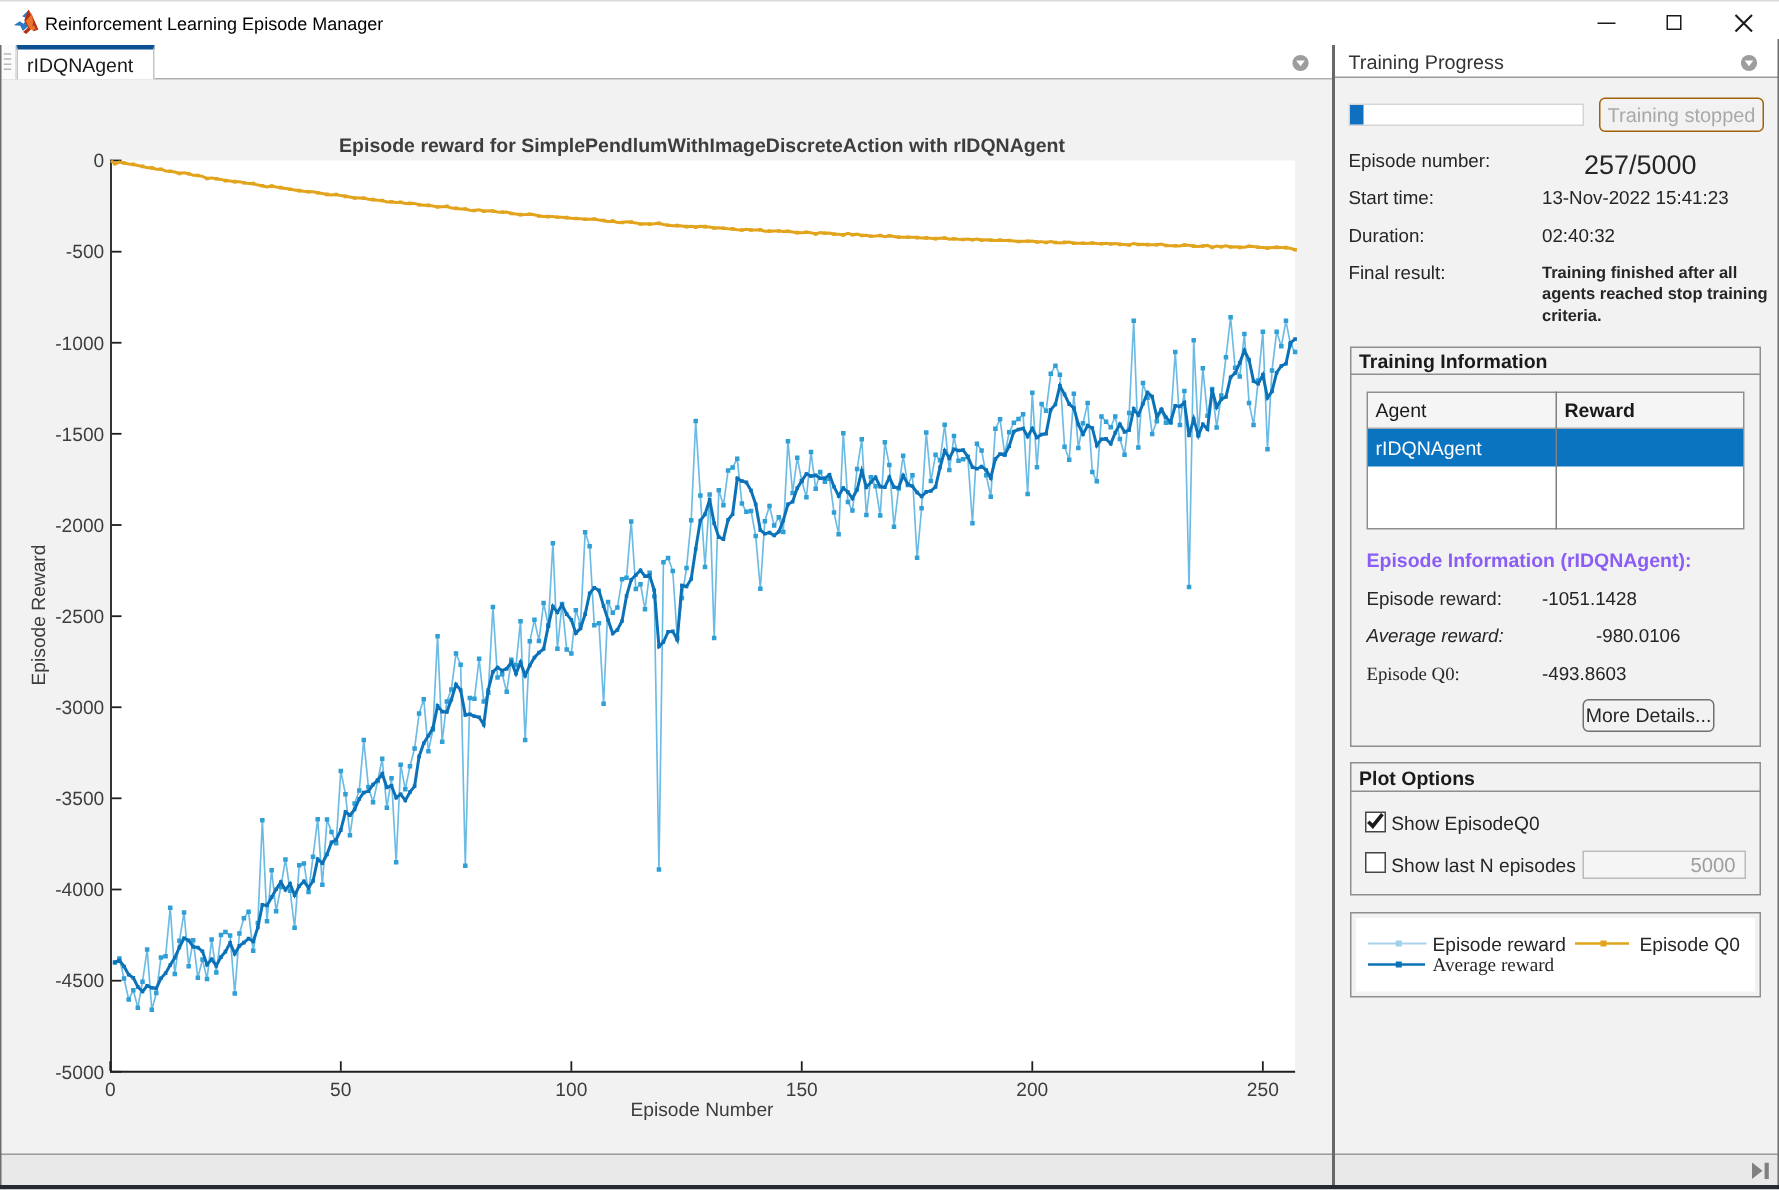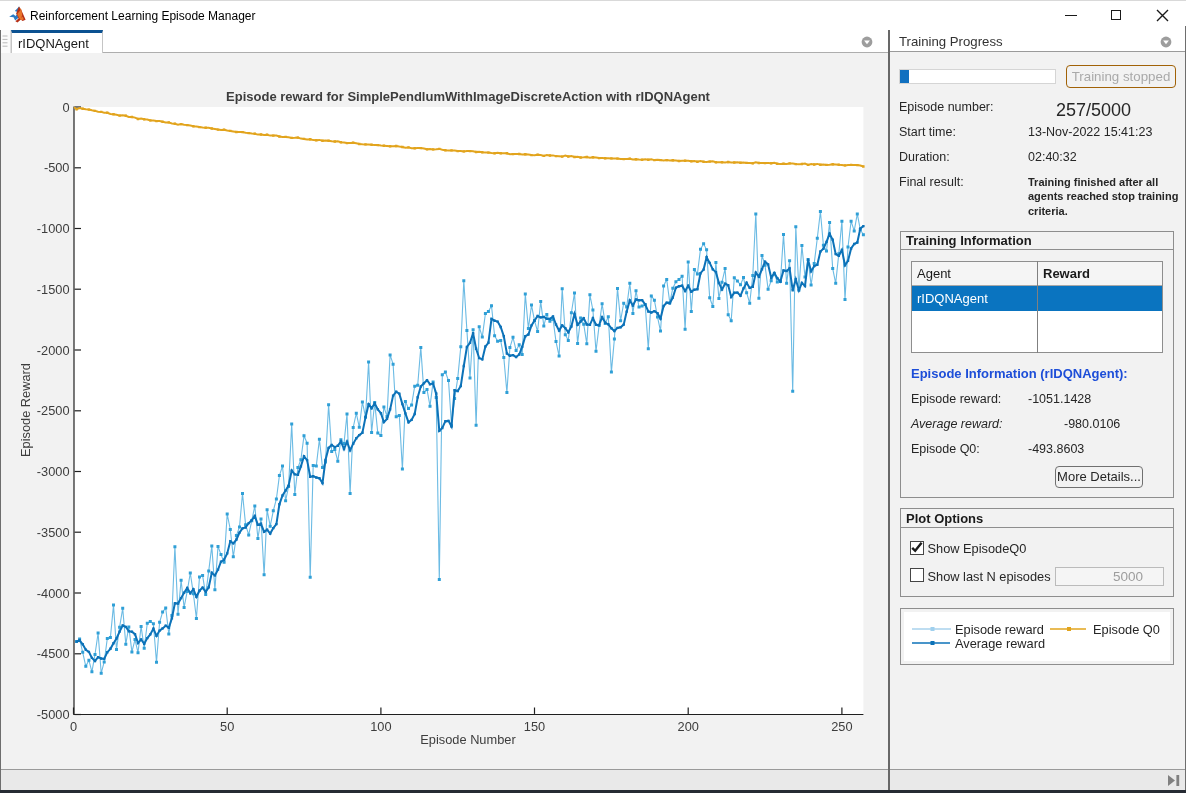--- a/index.html
+++ b/index.html
@@ -131,53 +131,53 @@
 
 <div class="abs" style="left:911px;top:261px;width:252px;height:92px;background:#fff;border:1px solid #8e8e8e;"></div>
 <div class="abs" style="left:912px;top:262px;width:250px;height:24px;background:#f5f5f5;border-bottom:1px solid #a8a8a8;"></div>
 <div class="abs" style="left:917px;top:266px;font-size:13px;font-weight:normal;color:#1a1a1a;">Agent</div>
 <div class="abs" style="left:1043px;top:266px;font-size:13px;font-weight:bold;color:#1a1a1a;">Reward</div>
 <div class="abs" style="left:912px;top:286px;width:250px;height:25px;background:#0a74c0;"></div>
 <div class="abs" style="left:917px;top:291px;font-size:13px;color:#fff;">rIDQNAgent</div>
 <div class="abs" style="left:1043px;top:291px;font-size:13px;color:#fff;margin-top:28px;">Training finished</div>
 <div class="abs" style="left:1036.5px;top:261px;width:1px;height:92px;background:#808080;"></div>
 
-<div class="abs" style="left:911px;top:366px;font-size:13px;font-weight:bold;color:#1d4ed8;">Episode Information (rIDQNAgent):</div>
+<div class="abs" style="left:911px;top:366px;font-size:13px;font-weight:bold;color:#8b5cf6;">Episode Information (rIDQNAgent):</div>
 <div class="abs" style="left:911px;top:392px;font-size:12.5px;">Episode reward:</div>
 <div class="abs" style="left:1028px;top:392px;font-size:12.5px;">-1051.1428</div>
 <div class="abs" style="left:911px;top:417px;font-size:12.5px;font-style:italic;">Average reward:</div>
 <div class="abs" style="left:1064px;top:417px;font-size:12.5px;">-980.0106</div>
-<div class="abs" style="left:911px;top:442px;font-size:12.5px;">Episode Q0:</div>
+<div class="abs" style="left:911px;top:442px;font-size:12.5px;font-family:Liberation Serif, serif;">Episode Q0:</div>
 <div class="abs" style="left:1028px;top:442px;font-size:12.5px;">-493.8603</div>
 <div class="abs" style="left:1055px;top:466px;width:88px;height:22px;border:1px solid #707070;border-radius:4px;background:#f2f2f2;font-size:13px;color:#262626;text-align:center;line-height:20px;">More Details...</div>
 
 <div class="abs" style="left:900px;top:508px;width:274px;height:89px;border:1px solid #8e8e8e;"></div>
 <div class="abs" style="left:900px;top:508px;width:274px;height:20px;border-bottom:1px solid #8e8e8e;"></div>
 <div class="abs" style="left:906px;top:511px;font-size:13px;font-weight:bold;color:#1a1a1a;">Plot Options</div>
 <div class="abs" style="left:910px;top:541px;width:14px;height:14px;border:1.8px solid #454545;background:#fff;"></div>
 <svg class="abs" style="left:910px;top:541px;" width="14" height="14" viewBox="0 0 14 14">
     <path d="M2.2 6.8 L5.2 9.8 L11.6 1.8" stroke="#1c1c1c" stroke-width="2.4" fill="none"></path>
   </svg>
 <div class="abs" style="left:927.5px;top:541px;font-size:12.8px;">Show EpisodeQ0</div>
 <div class="abs" style="left:910px;top:567.5px;width:14px;height:14px;border:1.8px solid #454545;background:#fff;"></div>
 <div class="abs" style="left:927.5px;top:569px;font-size:12.8px;">Show last N episodes</div>
-<div class="abs" style="left:1055px;top:567px;width:109px;height:19px;border:1px solid #bbb;background:#f5f5f5;font-size:13.5px;color:#9d9d9d;text-align:right;line-height:17px;padding-right:20px;">5000</div>
+<div class="abs" style="left:1055px;top:567px;width:109px;height:19px;border:1px solid #bbb;background:#f5f5f5;font-size:13.5px;color:#9d9d9d;text-align:right;line-height:17px;padding-right:6px;">5000</div>
 
 <div class="abs" style="left:900px;top:608px;width:274px;height:57px;border:1px solid #8e8e8e;background:#f2f2f2;"></div>
 <div class="abs" style="left:904px;top:612px;width:266px;height:49px;background:#fff;"></div>
 <svg class="abs" style="left:904px;top:612px;" width="266" height="49" viewBox="0 0 266 49">
   <line x1="8" y1="17" x2="47" y2="17" stroke="#a9d2ec" stroke-width="1.4"></line>
   <rect x="26.5" y="15" width="4" height="4" fill="#9fd0ee"></rect>
   <line x1="8" y1="31" x2="46" y2="31" stroke="#0c72b8" stroke-width="1.7"></line>
   <rect x="26.5" y="29" width="4" height="4" fill="#0c72b8"></rect>
   <line x1="146" y1="17" x2="182" y2="17" stroke="#e2a41d" stroke-width="1.7"></line>
   <rect x="163" y="15" width="4" height="4" fill="#e2a41d"></rect>
 </svg>
 <div class="abs" style="left:955px;top:622px;font-size:12.8px;">Episode reward</div>
-<div class="abs" style="left:955px;top:636px;font-size:12.8px;">Average reward</div>
+<div class="abs" style="left:955px;top:636px;font-size:12.8px;font-family:Liberation Serif, serif;">Average reward</div>
 <div class="abs" style="left:1093px;top:622px;font-size:12.8px;">Episode Q0</div>
 
 <div class="abs" style="left:890px;top:769px;width:296px;height:21px;background:#e9e9e9;border-top:1px solid #9a9a9a;"></div>
 <svg class="abs" style="left:1168px;top:775px;" width="12" height="11" viewBox="0 0 12 11">
   <polygon points="0,0 7,5.5 0,11" fill="#808080"></polygon>
     <rect x="8.4" y="0" width="2.8" height="11" fill="#808080"></rect>
 </svg>
 
 <div class="abs" style="left:0;top:790px;width:1186px;height:3px;background:#262b33;"></div>
 <div class="abs" style="left:0;top:30px;width:1px;height:760px;background:#6e6e6e;"></div>

